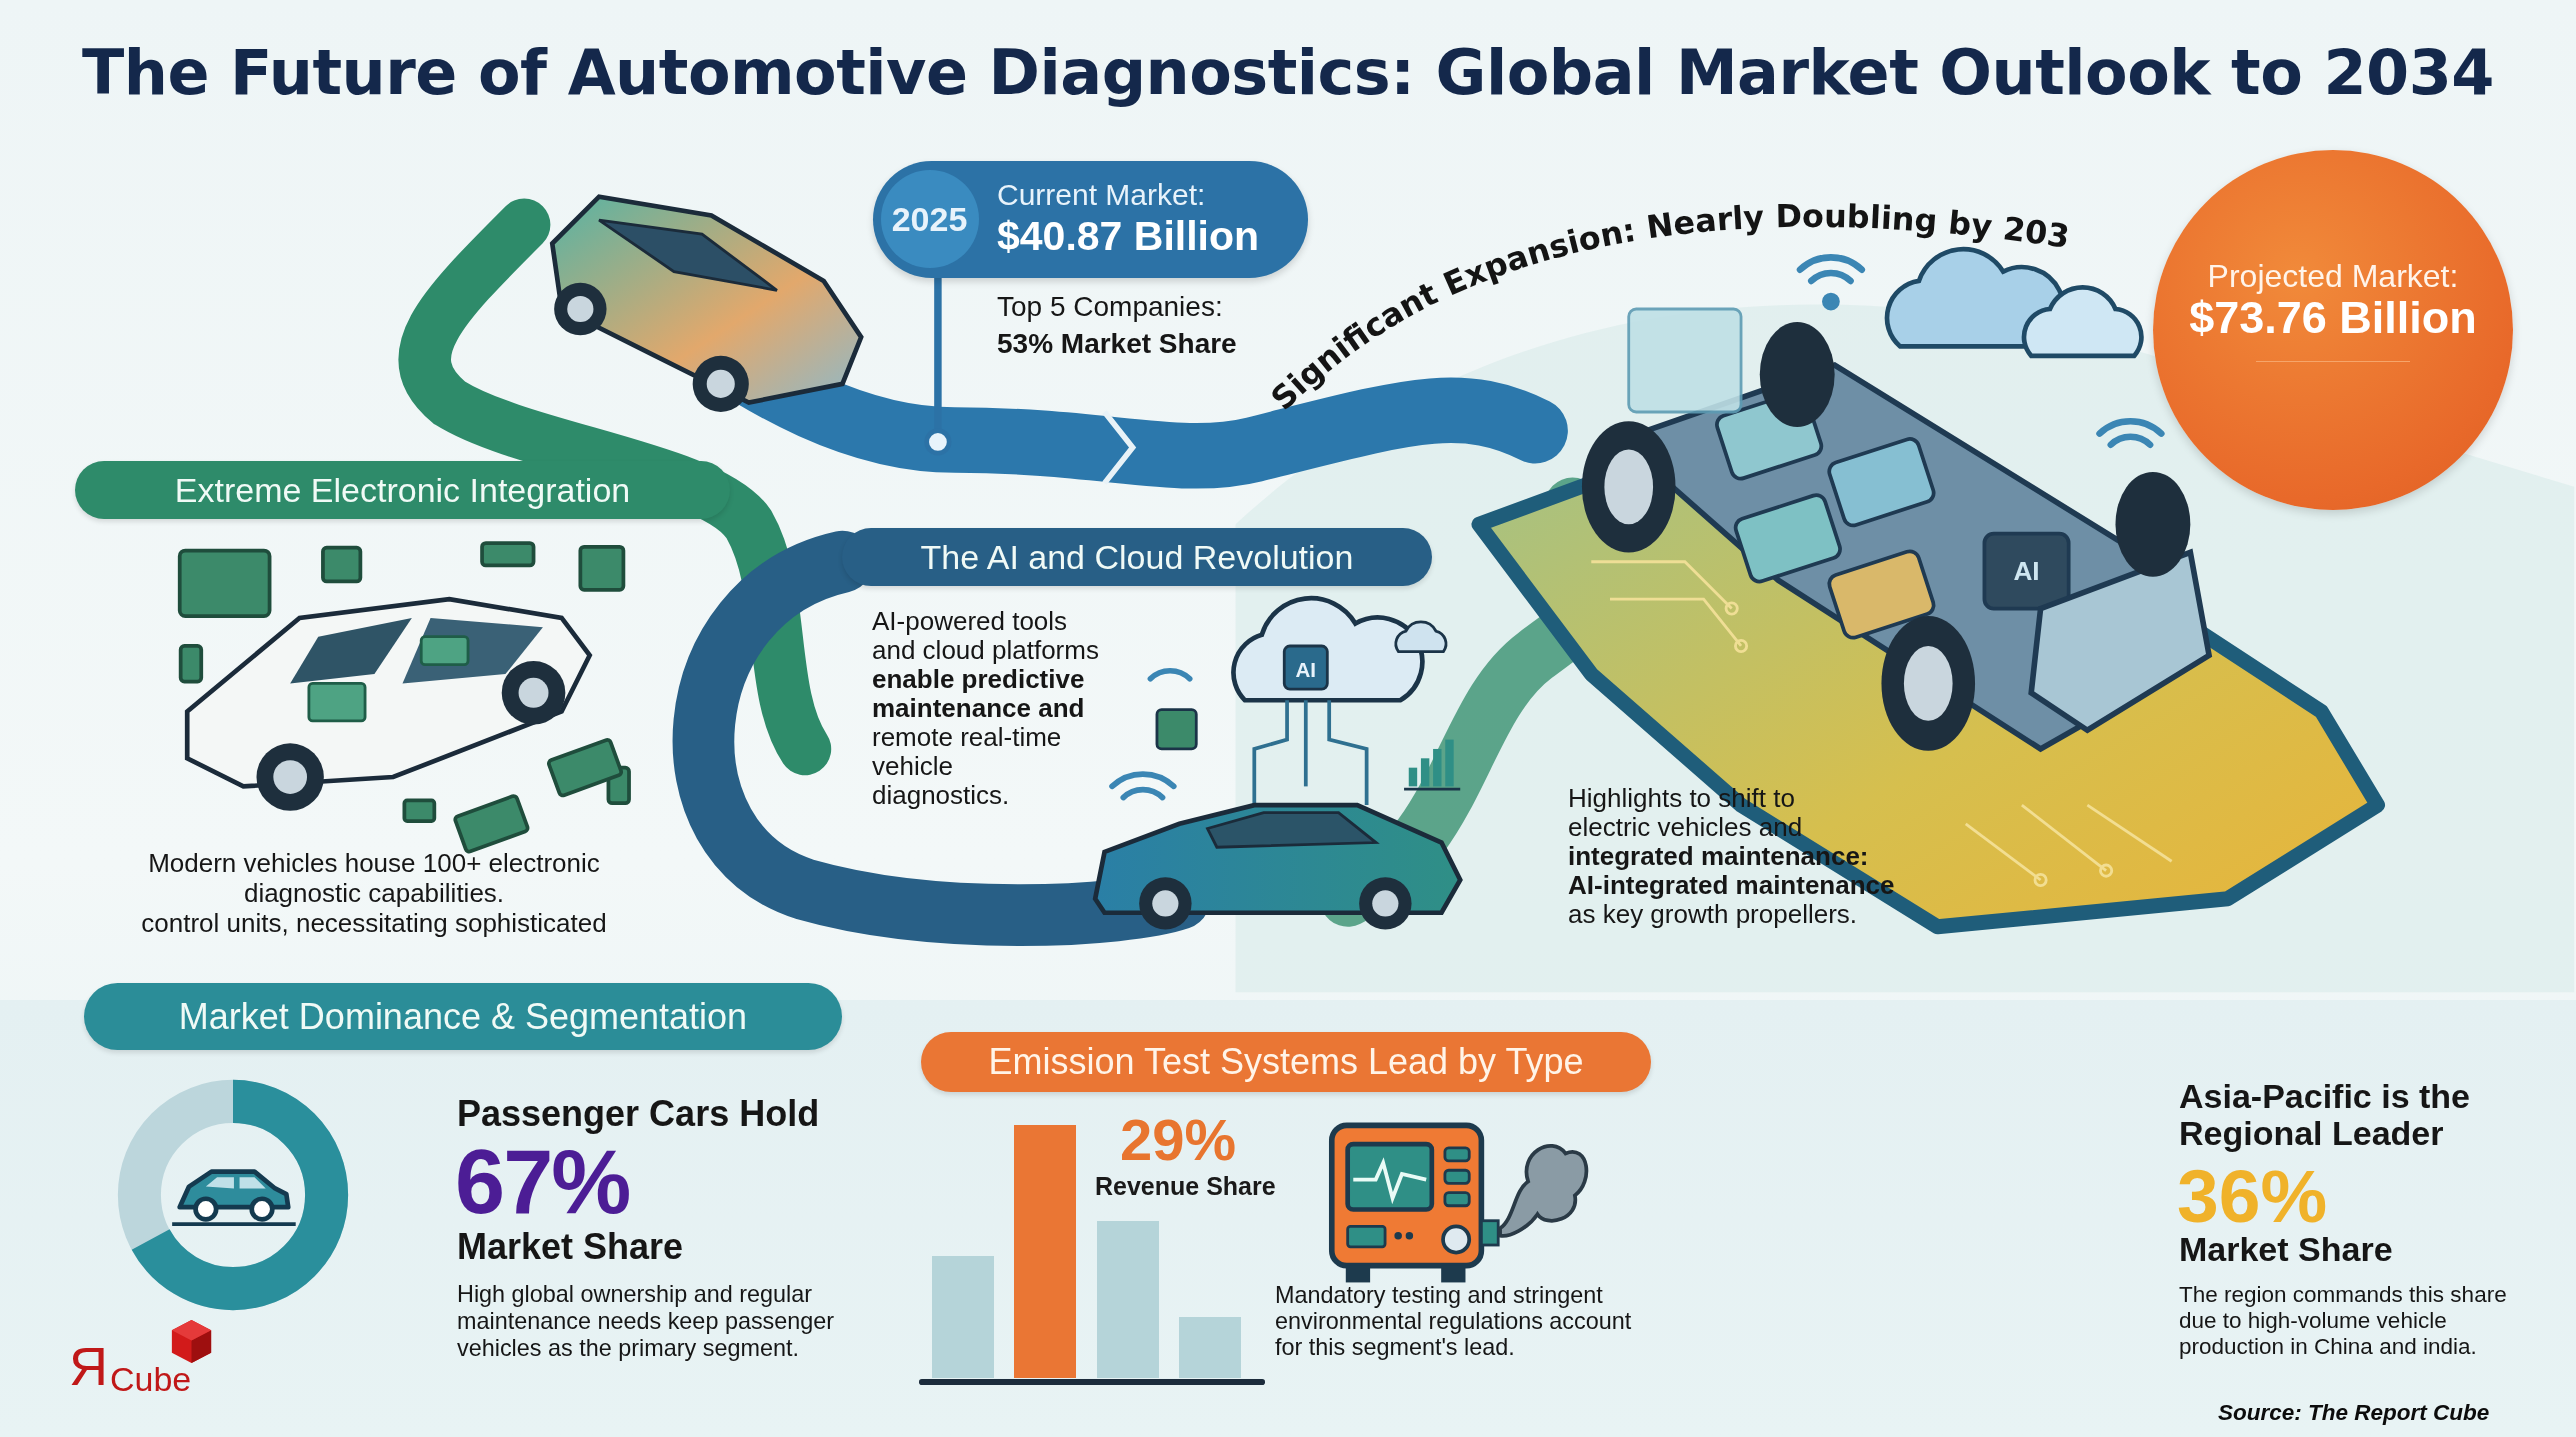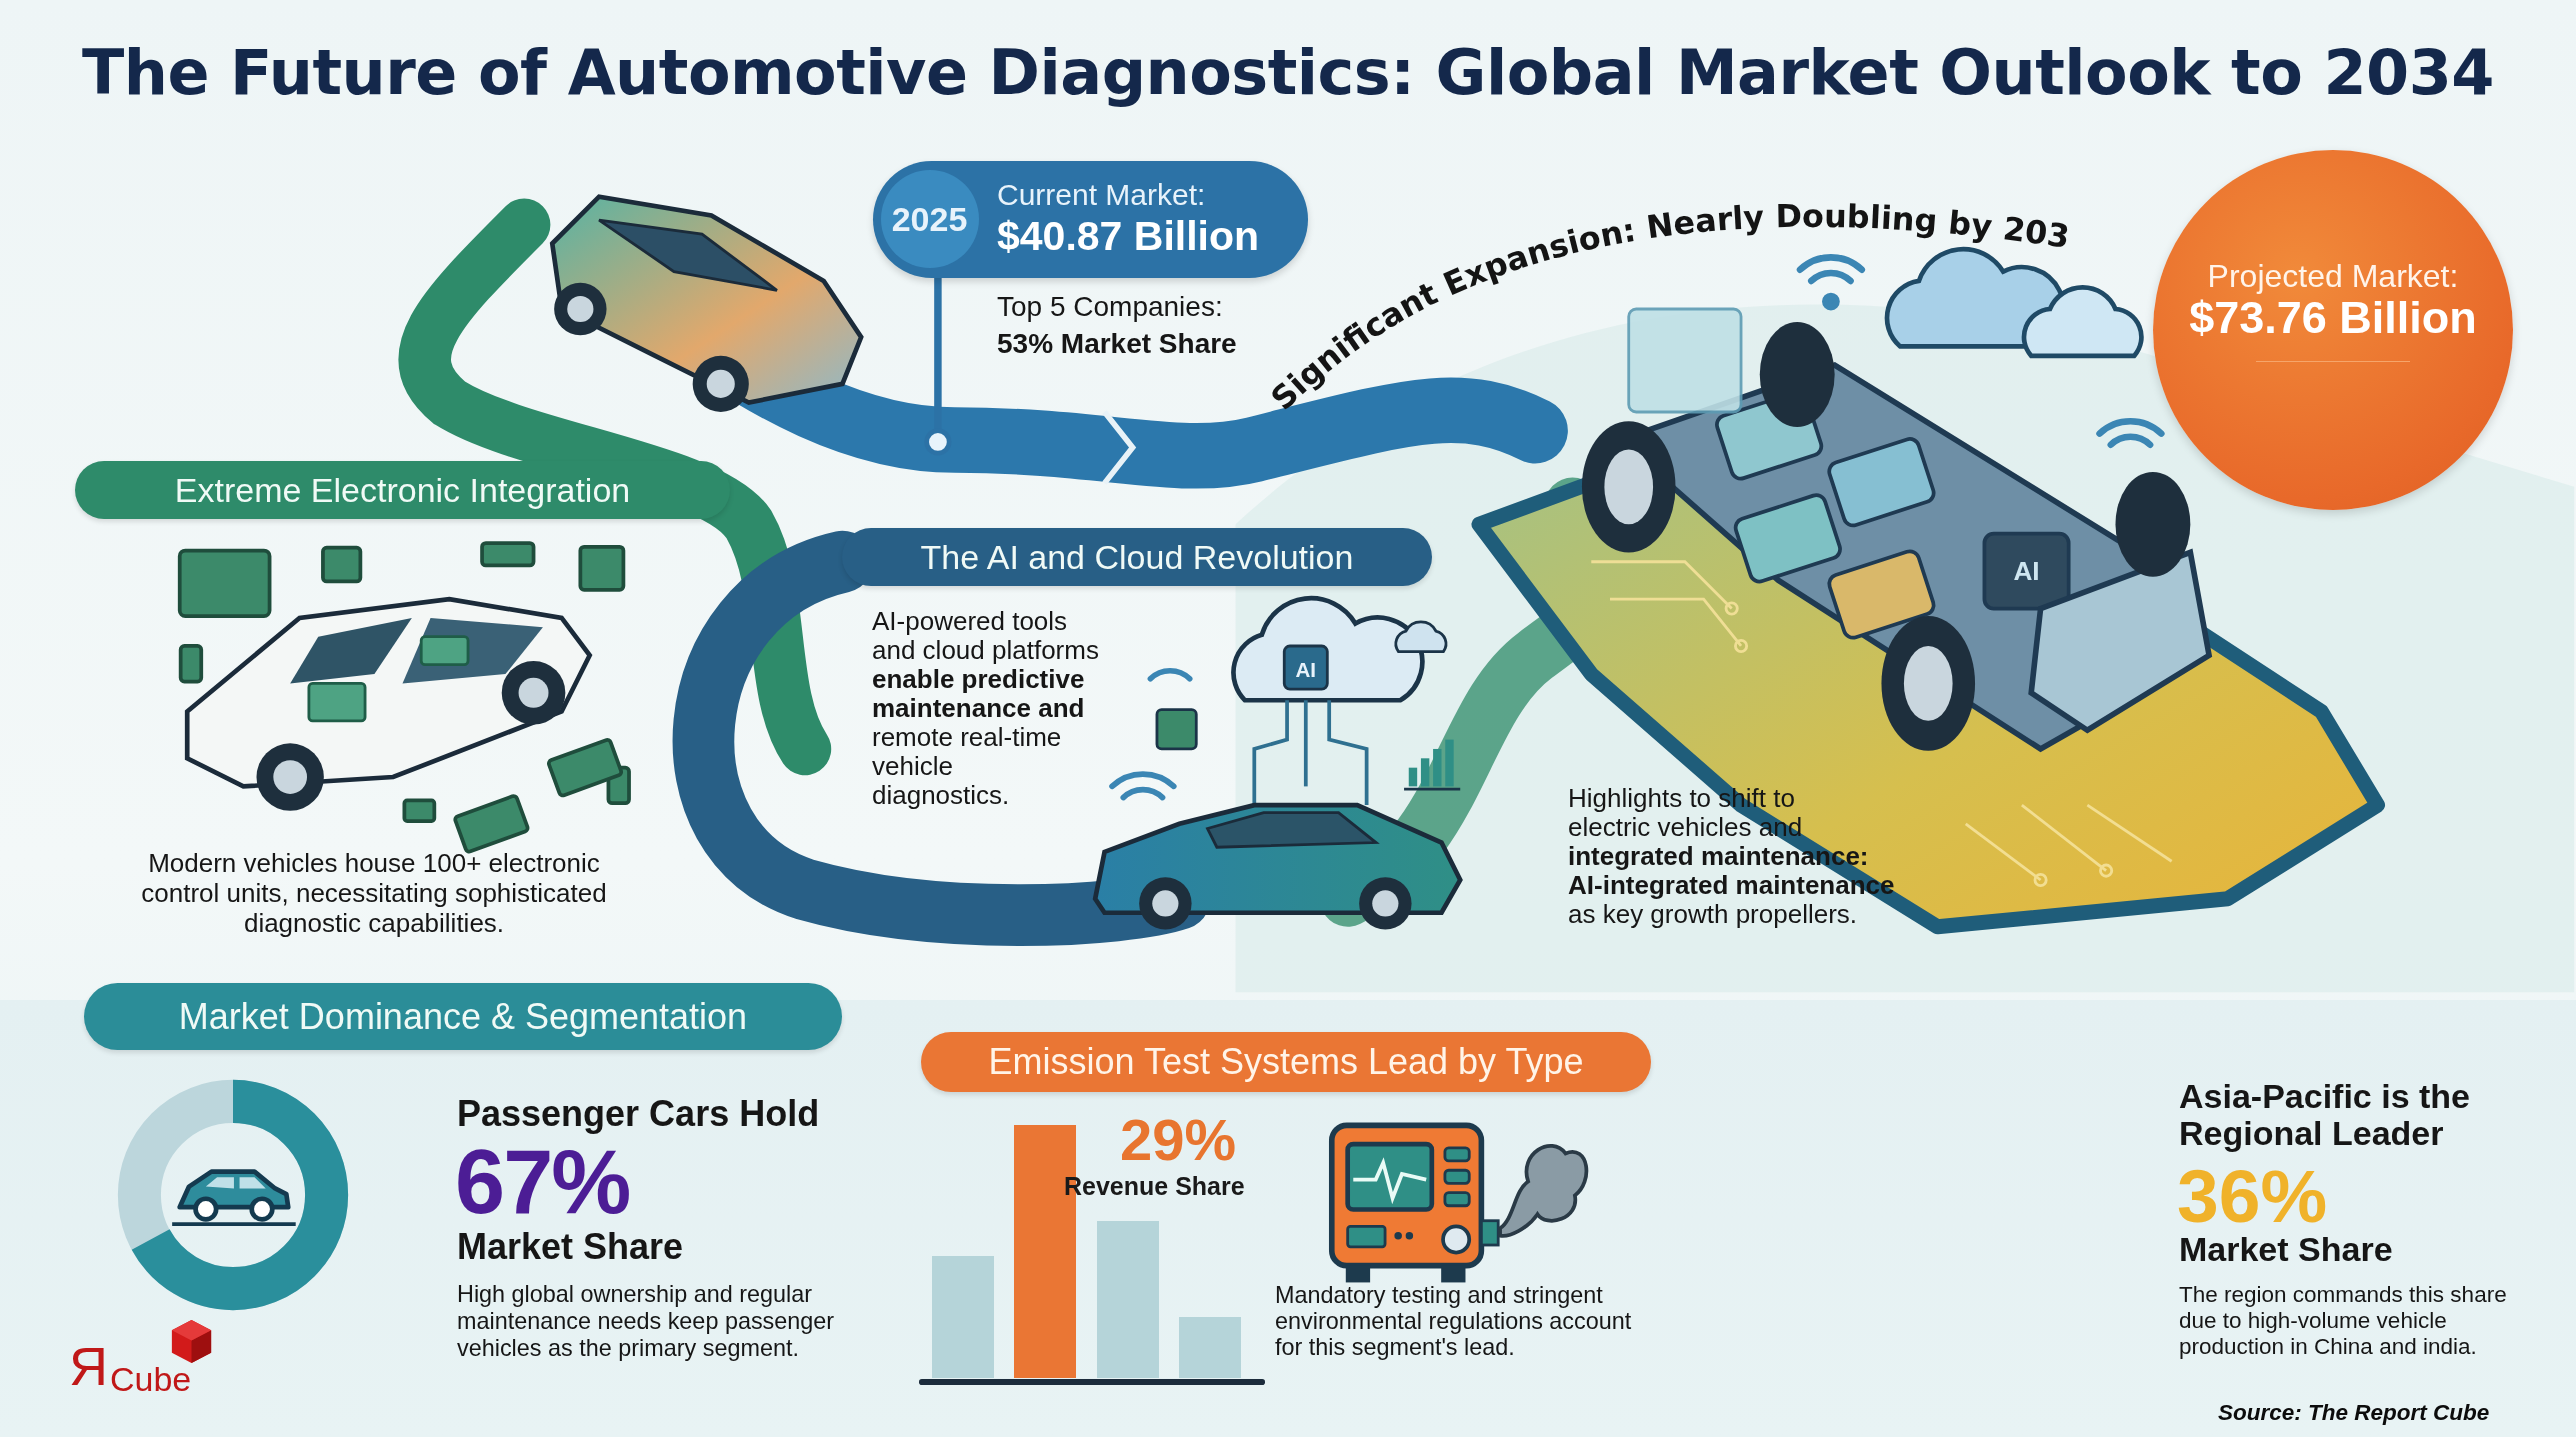--- a/index.html
+++ b/index.html
@@ -77,21 +77,21 @@
   .pc-title { left: 457px; top: 1093px; font-size: 36px; font-weight: bold; color: #161616; }
   .pc-pct { left: 455px; top: 1131px; font-size: 90px; font-weight: bold; color: #4c1d95; letter-spacing: -1.9px; }
   .pc-share { left: 457px; top: 1226px; font-size: 36px; font-weight: bold; color: #161616; }
   .pc-desc { left: 457px; top: 1281px; width: 431px; font-size: 23.4px; line-height: 27px; color: #161616; }
 
   
   .bars { left: 932px; top: 1114px; width: 337px; height: 271px; }
   .bar { position: absolute; bottom: 7.5px; width: 62px; }
   .bar-axis { position: absolute; left: -13px; bottom: 0; width: 346px; height: 5.6px; background: #1c2c3c; border-radius: 2.8px; }
   .em-pct { left: 1120px; top: 1106px; font-size: 58px; font-weight: bold; color: #e8752f; }
-  .em-lbl { left: 1064px; top: 1172px; font-size: 25px; font-weight: bold; color: #1a1a1a; }
+  .em-lbl { left: 1095px; top: 1172px; font-size: 25px; font-weight: bold; color: #1a1a1a; }
   .em-desc { left: 1275px; top: 1282px; width: 449px; font-size: 23.4px; line-height: 26px; color: #161616; }
   .analyzer { left: 1327px; top: 1116px; width: 262px; height: 187px; }
 
   
   .ap-title { left: 2179px; top: 1078px; font-size: 34px; font-weight: bold; line-height: 37px; color: #161616; }
   .ap-pct { left: 2177px; top: 1153px; font-size: 75px; font-weight: bold; color: #f0b22a; }
   .ap-share { left: 2179px; top: 1230px; font-size: 34px; font-weight: bold; color: #161616; }
   .ap-desc { left: 2179px; top: 1282px; width: 393px; font-size: 22.5px; line-height: 26px; color: #161616; }
   .source { left: 2218px; top: 1400px; font-size: 22.5px; font-weight: bold; font-style: italic; color: #0c0c0c; }
 
@@ -275,22 +275,22 @@
 
 <div class="abs circle-2034">
   <div class="lbl">Projected Market:</div>
   <div class="val">$73.76 Billion</div>
   <div class="divider"></div>
 </div>
 
 <div class="abs hdr-pill hdr-green">Extreme Electronic Integration</div>
 <div class="abs body-text ecu-text">
   <div>Modern vehicles house 100+ electronic</div>
+  <div>diagnostic capabilities.</div>
   <div>control units, necessitating sophisticated</div>
-  <div>diagnostic capabilities.</div>
 </div>
 
 <div class="abs hdr-pill hdr-blue">The AI and Cloud Revolution</div>
 <div class="abs body-text ai-text">
   <div>AI-powered tools</div>
   <div>and cloud platforms</div>
   <div style="font-weight:bold">enable predictive</div>
   <div style="font-weight:bold">maintenance and</div>
   <div>remote real-time</div>
   <div>vehicle</div>

